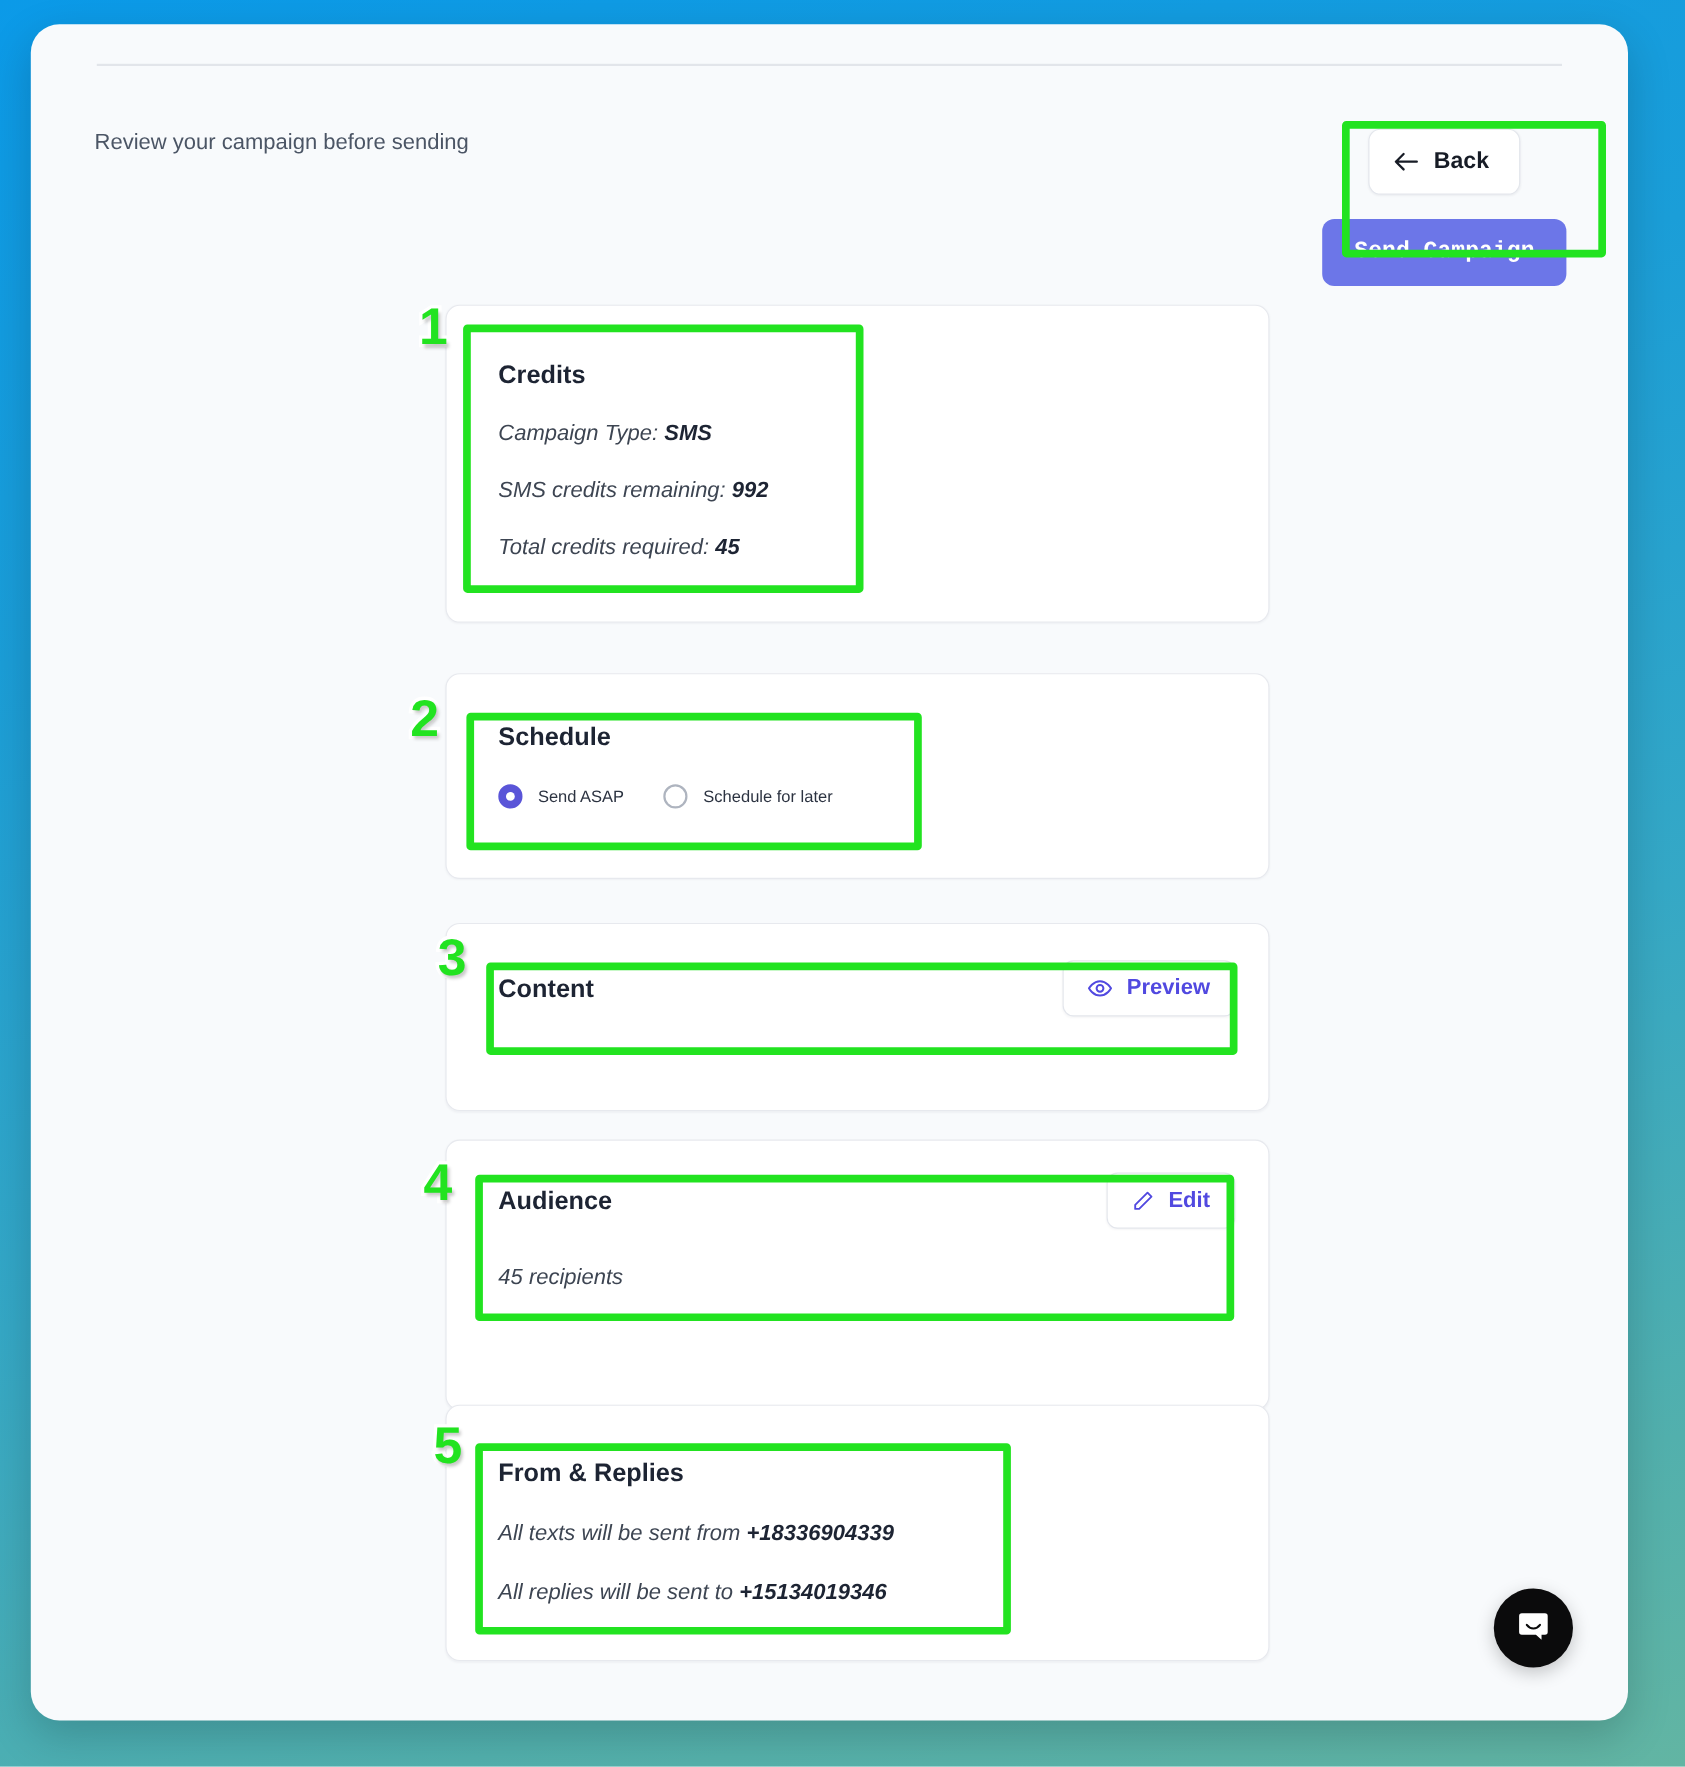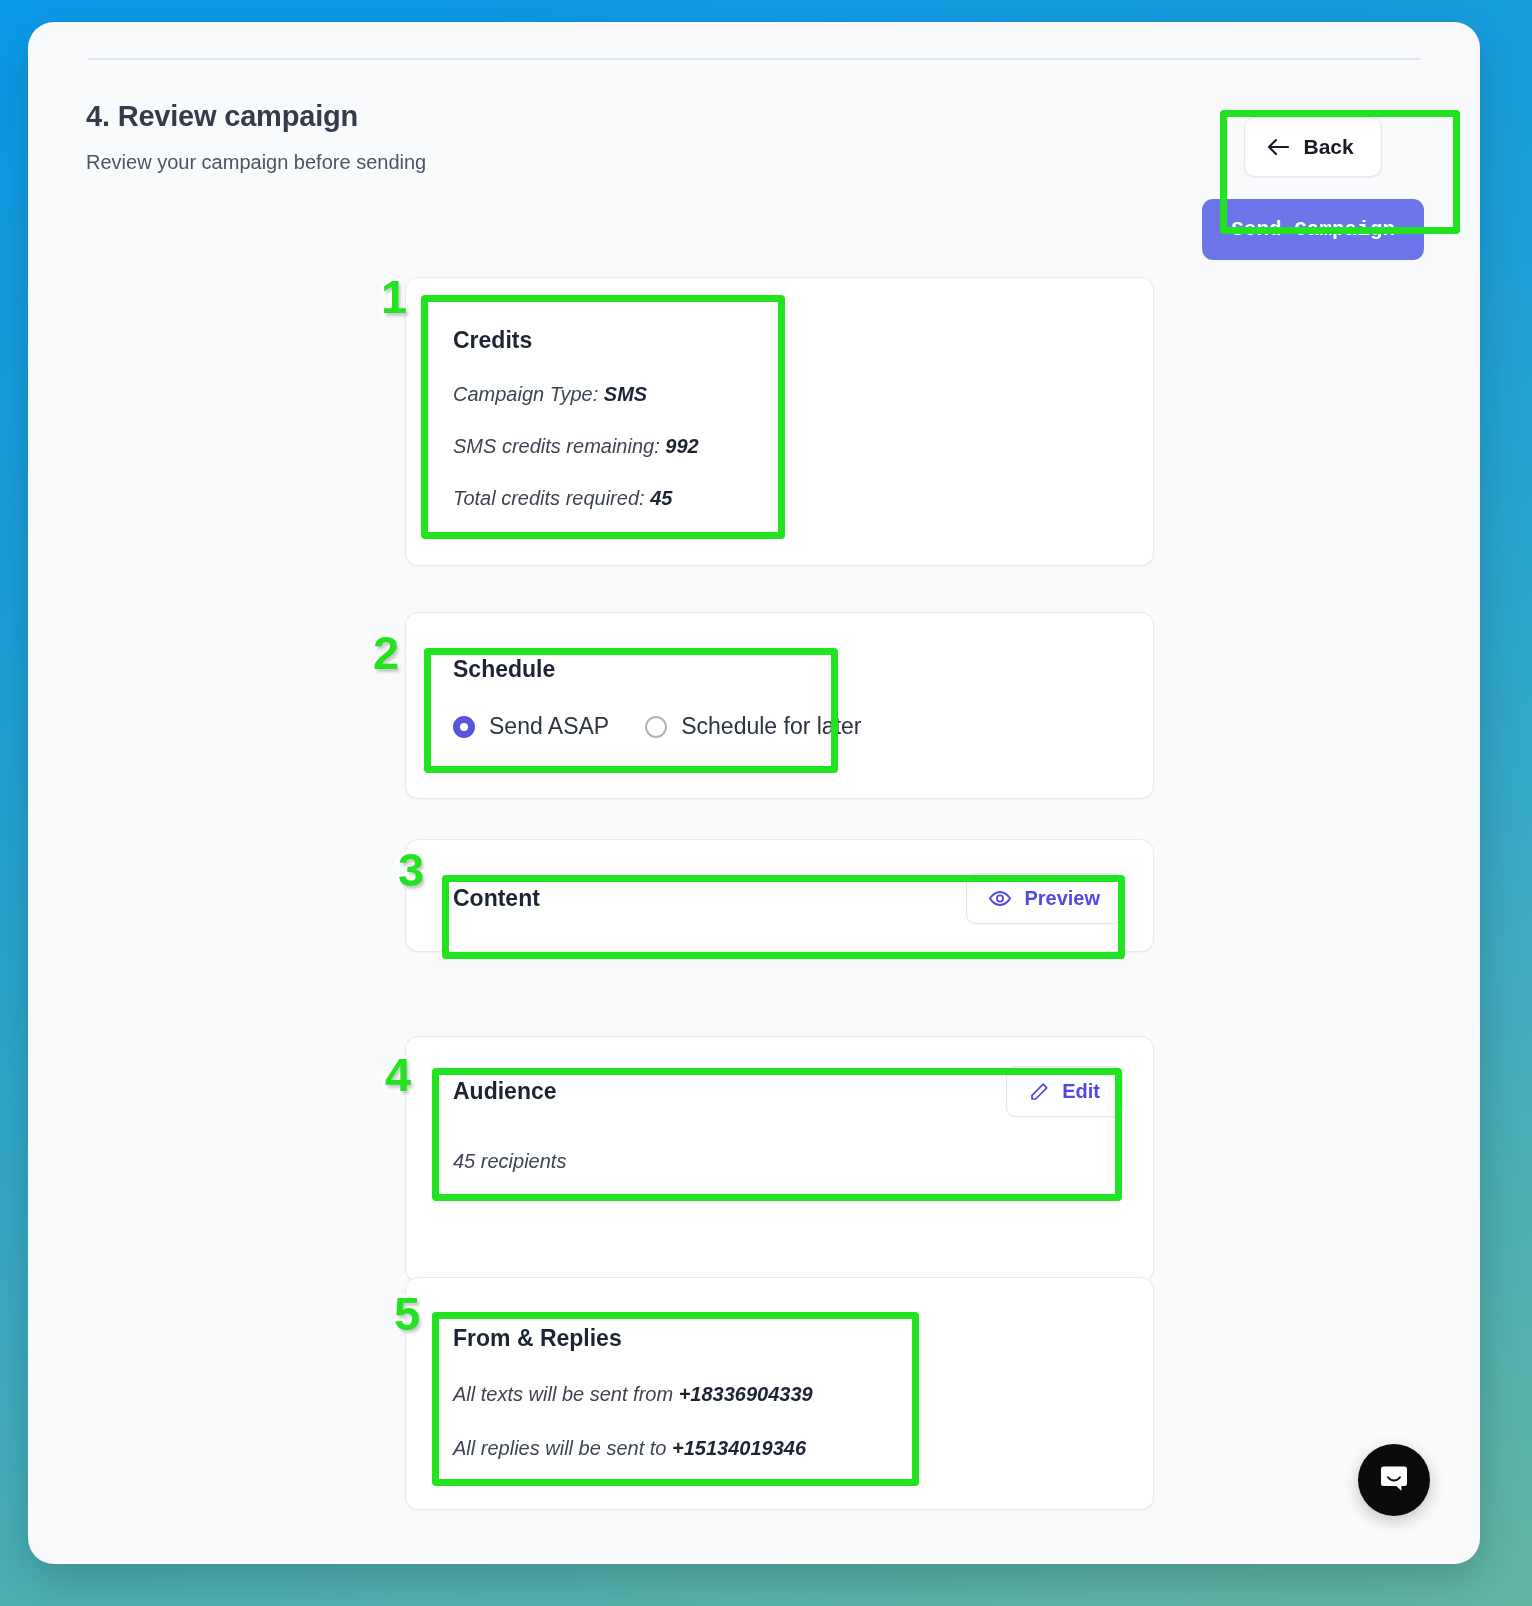--- a/index.html
+++ b/index.html
@@ -180,24 +180,24 @@
     background: #5a55d8;
   }
   .radio-dot.on::after {
     content: "";
     position: absolute;
     left: 5px; top: 5px;
     width: 8px; height: 8px;
     border-radius: 50%;
     background: #ffffff;
   }
-  .radio-label { font-size: 23px; color: #2c3341; }
-
-  
-  #card-content { top: 817px; height: 113px; }
+  .radio-label { font-size: 15px; color: #2c3341; }
+
+  
+  #card-content { top: 817px; height: 171px; }
   #card-content .card-inner {
     padding: 33px 30px 33px 47px;
     display: flex; align-items: center; justify-content: space-between;
   }
 
   
   #card-audience { top: 1014px; height: 246px; }
   #card-audience .card-inner { padding: 29px 30px 30px 47px; }
   .card-head-row {
     display: flex; align-items: center; justify-content: space-between;
@@ -244,21 +244,20 @@
   }
 </style>
 </head>
 <body>
 
 <div id="app-window">
 
   <div id="top-divider"></div>
 
   <div id="page-header">
-    <div id="page-title">4. Review campaign</div>
     <div id="page-subtitle">Review your campaign before sending</div>
 
     <div id="header-actions">
       <button class="btn-back">
         <span>
           <svg width="23" height="18" viewBox="0 0 23 18" fill="none">
             <path d="M21 9H2M2 9L9 2M2 9L9 16" stroke="#171c26" stroke-width="2.1" stroke-linecap="round" stroke-linejoin="round"></path>
           </svg>
         </span>
         <span>Back</span>

